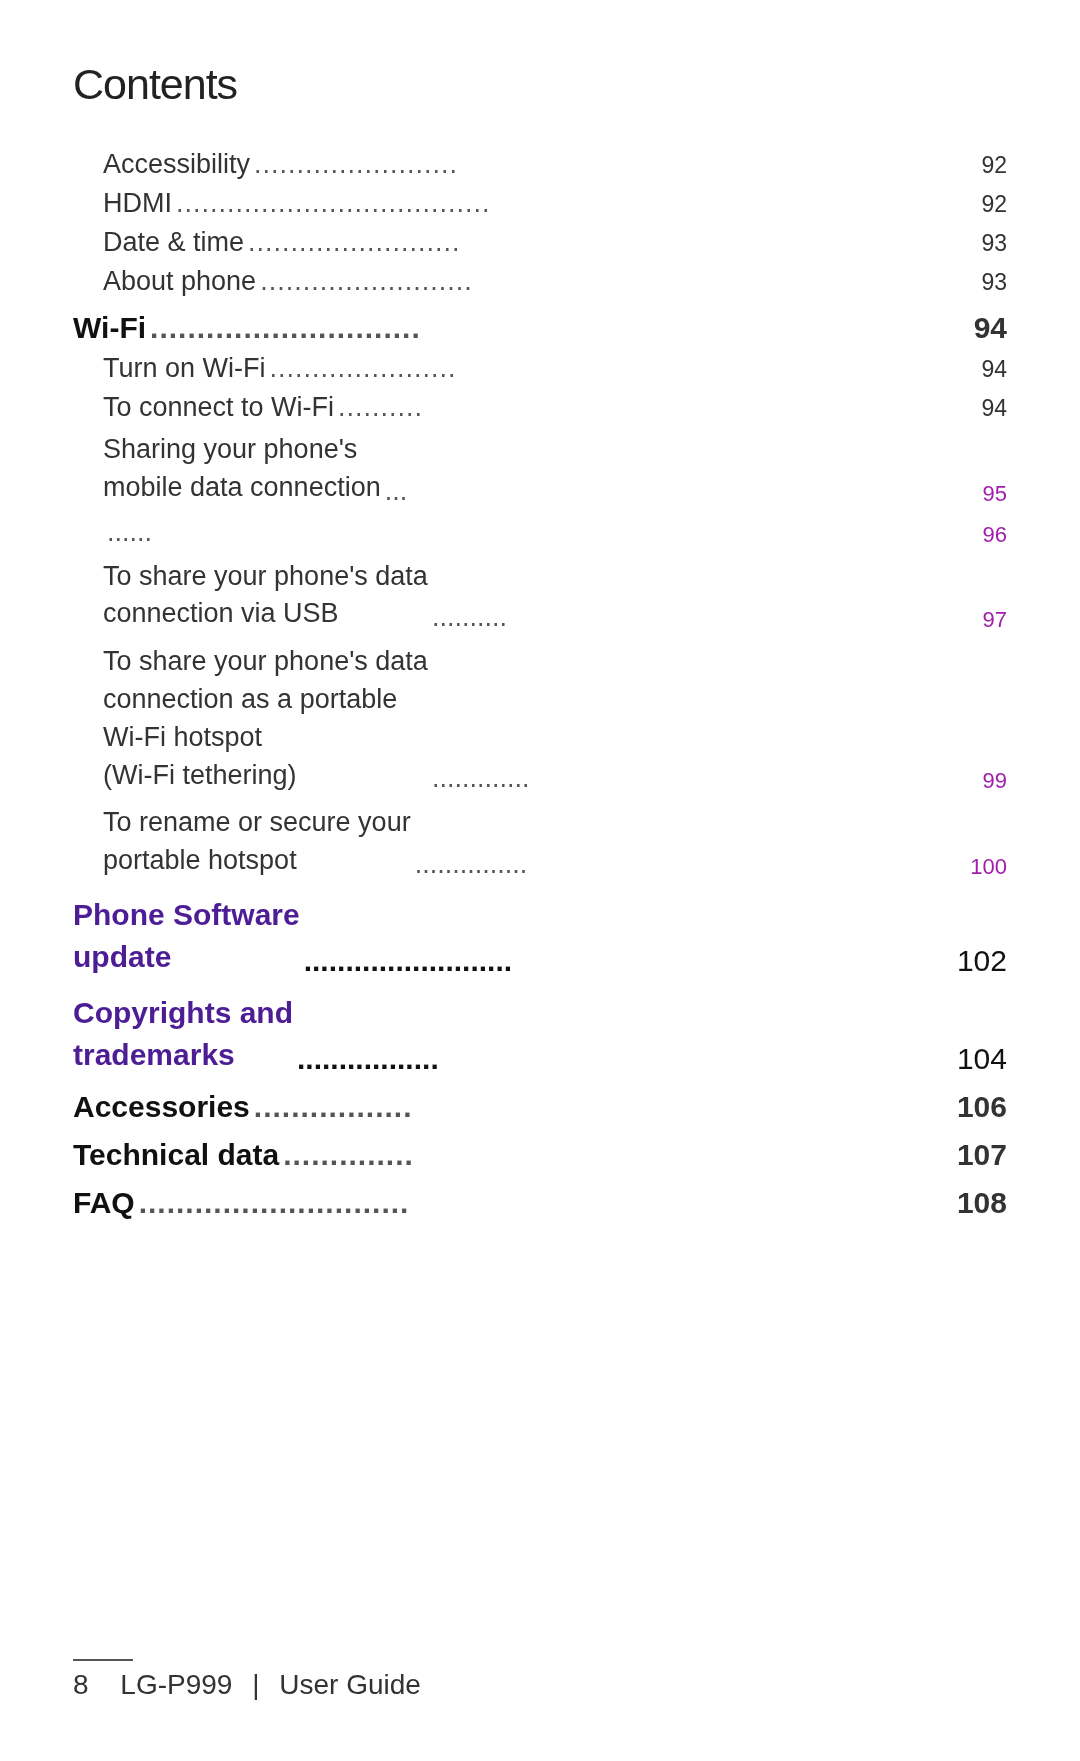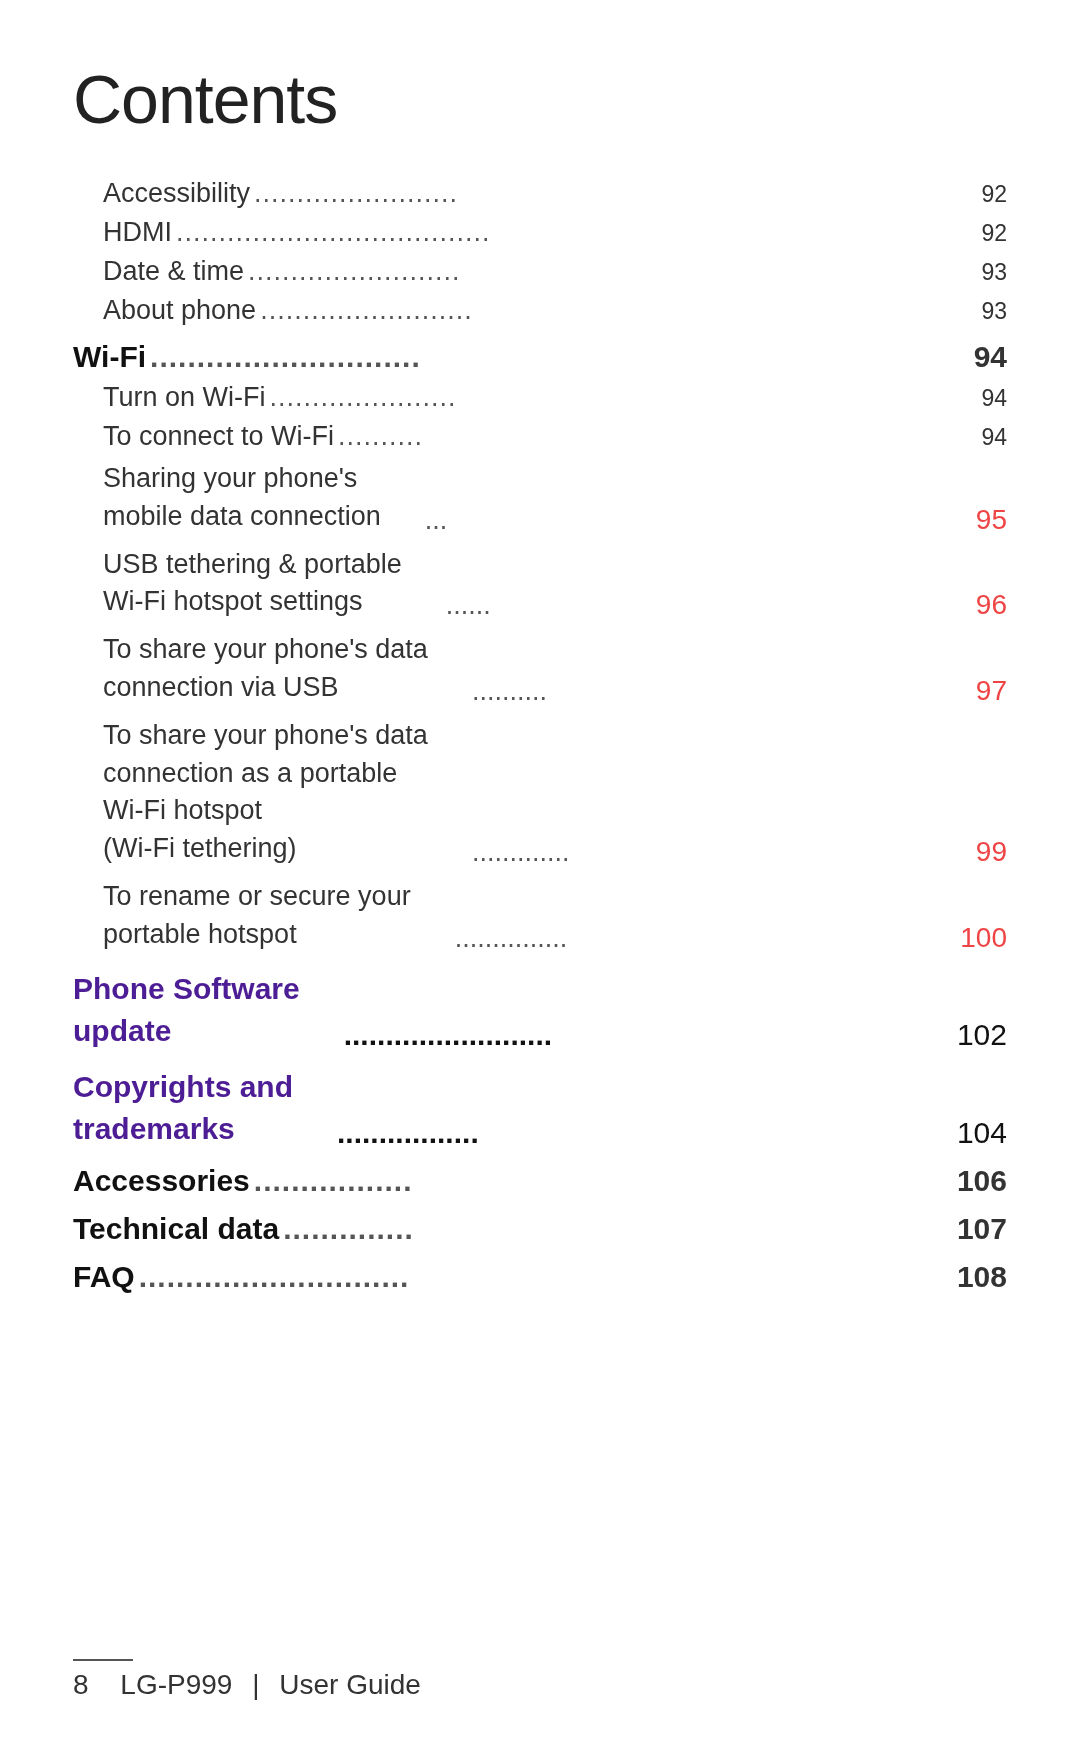--- a/index.html
+++ b/index.html
@@ -17,21 +17,21 @@
       position: relative;
     }
 
     .page-container {
       padding: 60px 73px 80px 73px;
       min-height: 1761px;
       position: relative;
     }
 
     .page-title {
-      font-size: 68px;
+      font-size: 43px;
       font-weight: 300;
       color: #222222;
       margin-bottom: 40px;
       letter-spacing: -1px;
     }
 
     .toc-list {
       list-style: none;
     }
 
@@ -84,21 +84,20 @@
       font-size: 30px;
     }
 
     .toc-multiline-item {
       margin-bottom: 10px;
     }
 
     .toc-multiline-row {
       display: flex;
       align-items: flex-end;
-      gap: 40px;
     }
 
     .toc-multiline-text-block {
       flex: 0 1 auto;
       max-width: 440px;
       font-size: 27px;
       color: #333333;
       line-height: 1.4;
     }
 
@@ -107,22 +106,22 @@
       overflow: hidden;
       white-space: nowrap;
       margin: 0 4px;
       color: #555555;
       font-size: 27px;
       align-self: flex-end;
     }
 
     .toc-multiline-page {
       flex: 0 0 auto;
-      font-size: 28px;
-      color: #ef4444;
+      font-size: 22px;
+      color: #a21caf;
       align-self: flex-end;
     }
 
     .bold-multiline {
       margin-bottom: 12px;
       margin-top: 14px;
     }
 
     .bold-multiline .toc-multiline-text-block {
       font-weight: bold;
@@ -217,21 +216,20 @@
     <li class="toc-multiline-item" style="padding-left:30px;">
       <div class="toc-multiline-row">
         <span class="toc-multiline-text-block">Sharing your phone's<br>mobile data connection</span>
         <span class="toc-multiline-dots">...</span>
         <span class="toc-multiline-page">95</span>
       </div>
     </li>
 
     <li class="toc-multiline-item" style="padding-left:30px;">
       <div class="toc-multiline-row">
-        <span class="toc-multiline-text-block">USB tethering &amp; portable<br>Wi-Fi hotspot settings</span>
         <span class="toc-multiline-dots">......</span>
         <span class="toc-multiline-page">96</span>
       </div>
     </li>
 
     <li class="toc-multiline-item" style="padding-left:30px;">
       <div class="toc-multiline-row">
         <span class="toc-multiline-text-block">To share your phone's data<br>connection via USB</span>
         <span class="toc-multiline-dots">..........</span>
         <span class="toc-multiline-page">97</span>

